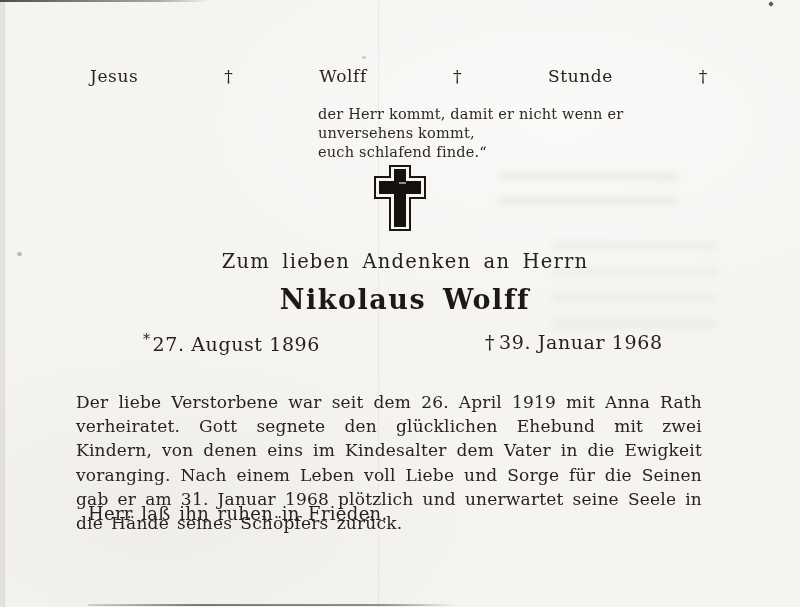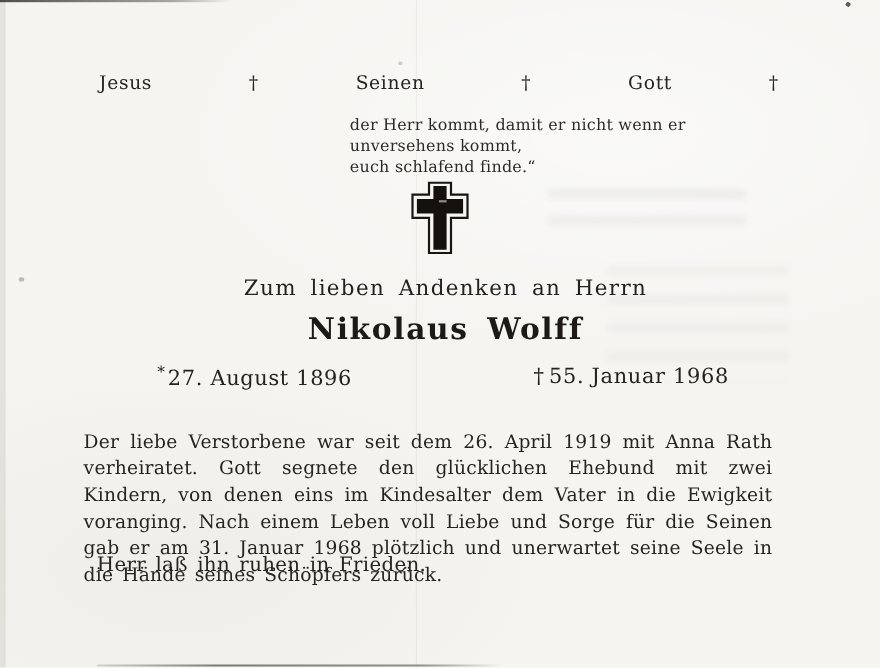--- a/index.html
+++ b/index.html
@@ -92,23 +92,23 @@
   <div class="fold-line"></div>
   <div class="speck-1"></div>
   <div class="speck-2"></div>
   <div class="speck-3"></div>
   <div class="ghost-1"></div>
   <div class="ghost-2"></div>
 
   <div class="invocation">
     <span>Jesus</span>
     <span>†</span>
-    <span>Seinen</span>
+    <span>Wolff</span>
     <span>†</span>
-    <span>Gott</span>
+    <span>Stunde</span>
     <span>†</span>
   </div>
 
   <div class="quote">
     <div>der Herr kommt, damit er nicht wenn er unversehens kommt,</div>
     <div>euch schlafend finde.“</div>
   </div>
 
   <div class="cross-wrap">
     <svg width="58" height="66" viewBox="0 0 58 66" xmlns="http://www.w3.org/2000/svg">
@@ -120,20 +120,20 @@
       <rect x="28" y="17" width="7" height="2" fill="rgba(245,244,241,0.55)"></rect>
     </svg>
   </div>
 
   <div class="dedication">Zum lieben Andenken an Herrn</div>
 
   <h1 class="deceased-name">Nikolaus Wolff</h1>
 
   <div class="dates">
     <span class="birth-date"><span class="birth-symbol">*</span><span>27. August 1896</span></span>
-    <span class="death-date"><span class="death-symbol">†</span><span>55. Januar 1968</span></span>
+    <span class="death-date"><span class="death-symbol">†</span><span>39. Januar 1968</span></span>
   </div>
 
   <p class="obituary">Der liebe Verstorbene war seit dem 26. April 1919 mit Anna Rath verheiratet. Gott segnete den glücklichen Ehebund mit zwei Kindern, von denen eins im Kindesalter dem Vater in die Ewigkeit voranging. Nach einem Leben voll Liebe und Sorge für die Seinen gab er am 31. Januar 1968 plötzlich und unerwartet seine Seele in die Hände seines Schöpfers zurück.</p>
 
   <p class="closing">Herr laß ihn ruhen in Frieden.</p>
 
 </div>
 
 </body></html>

